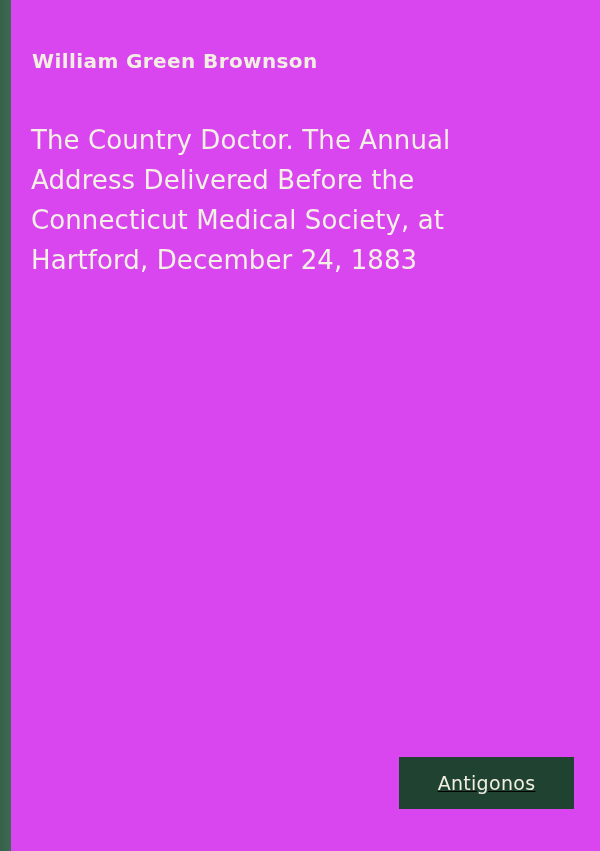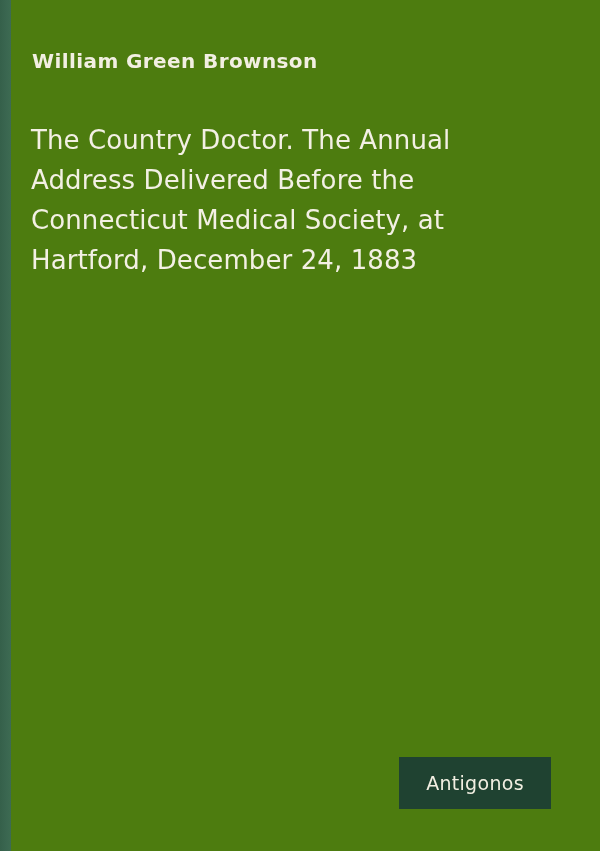--- a/index.html
+++ b/index.html
@@ -10,21 +10,21 @@
     width: 600px;
     height: 851px;
     background: #ffffff;
     font-family: "DejaVu Sans", sans-serif;
   }
   .book-cover {
     position: relative;
     box-sizing: border-box;
     width: 600px;
     height: 851px;
-    background: #4d7c0f;
+    background: #d946ef;
     padding: 10px;
     overflow: hidden;
   }
   .spine-edge {
     position: absolute;
     left: 0;
     top: 0;
     width: 11px;
     height: 851px;
     background: linear-gradient(to right, #35604a 0%, #3a6650 55%, #3d6b52 100%);
@@ -55,26 +55,27 @@
     color: #f3f0e4;
     font-size: 26px;
     font-weight: normal;
     line-height: 40px;
     letter-spacing: 0.1px;
   }
   .publisher-badge {
     position: absolute;
     left: 399px;
     top: 757px;
-    width: 152px;
+    width: 175px;
     height: 52px;
     background: #1f4231;
     display: flex;
     align-items: center;
     justify-content: center;
+    text-decoration: underline;
   }
   .publisher-badge span {
     color: #f2efe2;
     font-size: 19px;
     letter-spacing: 0.3px;
   }
 </style>
 </head>
 <body>
 

